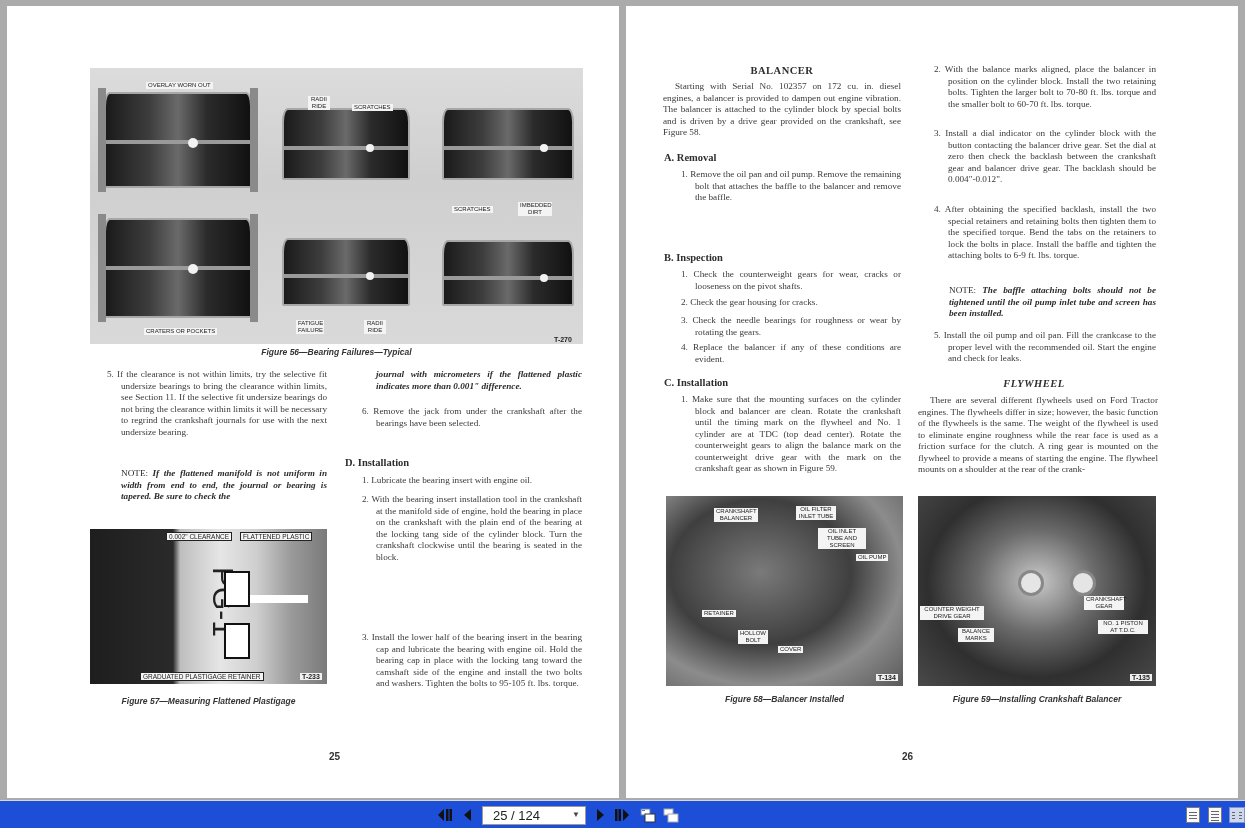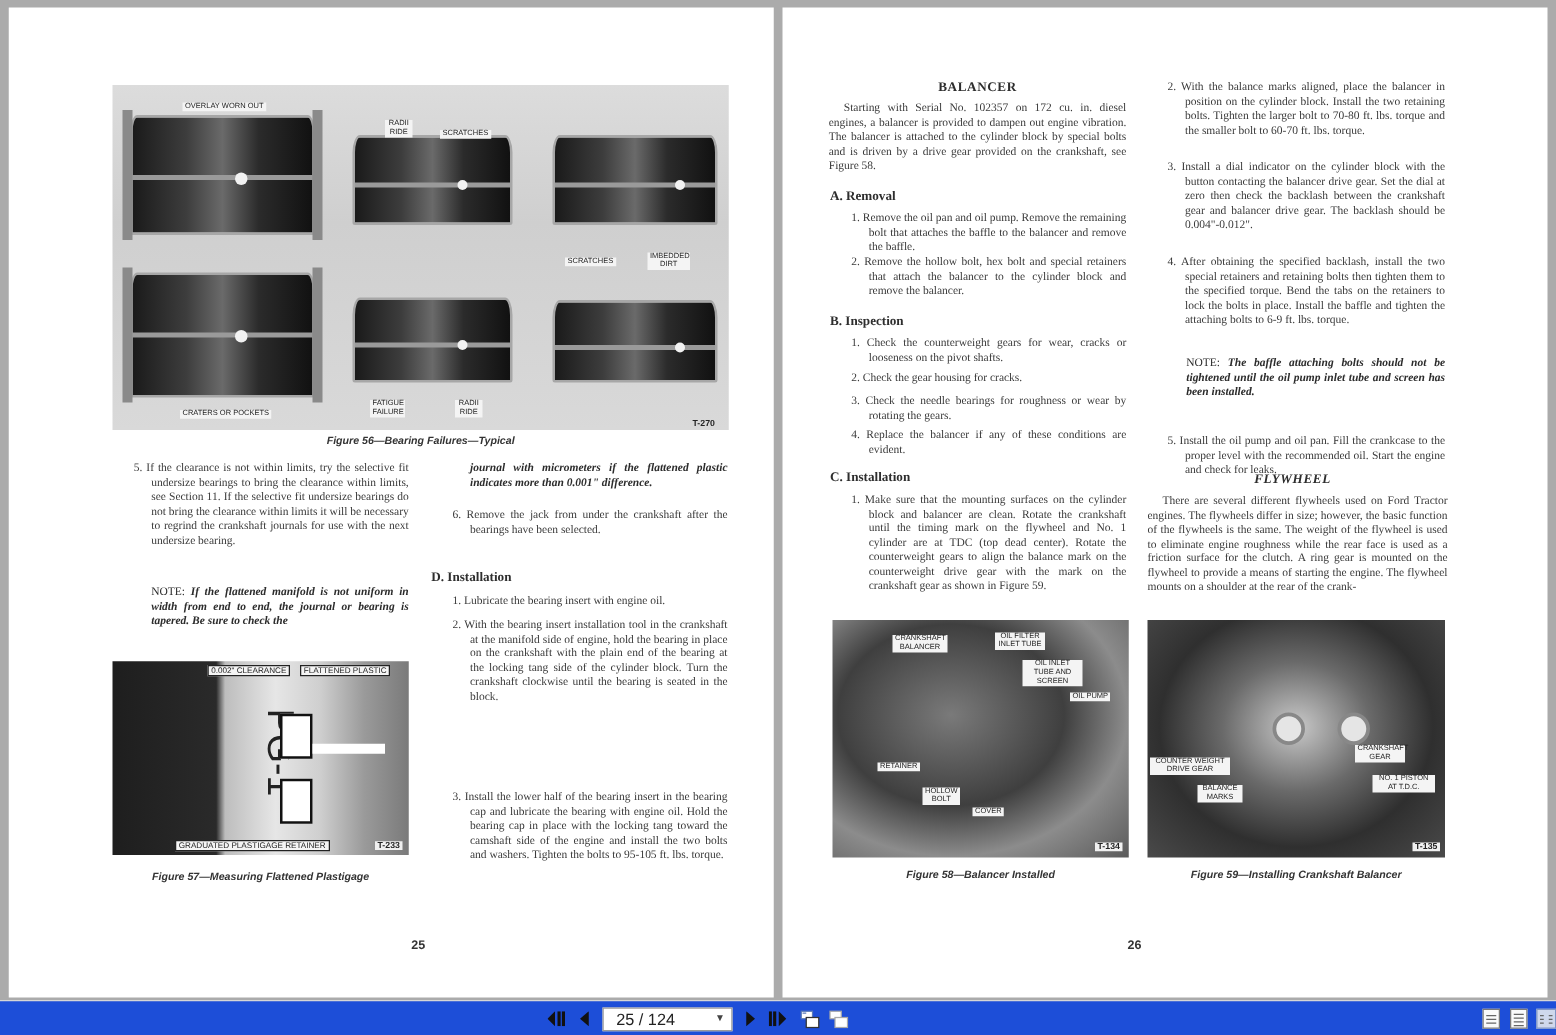--- a/index.html
+++ b/index.html
@@ -120,38 +120,37 @@
     <div class="body-text ind abs" style="left:355px;top:626px;width:220px;">3. Install the lower half of the bearing insert in the bearing cap and lubricate the bearing with engine oil. Hold the bearing cap in place with the locking tang toward the camshaft side of the engine and install the two bolts and washers. Tighten the bolts to 95-105 ft. lbs. torque.</div>
 
     <div class="pagenum abs" style="left:322px;top:745px;">25</div>
   </div>
 
   <div class="page right">
     <div class="center-title abs" style="left:36px;top:59px;width:240px;">BALANCER</div>
     <div class="body-text abs" style="left:37px;top:75px;width:238px;text-indent:12px;">Starting with Serial No. 102357 on 172 cu. in. diesel engines, a balancer is provided to dampen out engine vibration. The balancer is attached to the cylinder block by special bolts and is driven by a drive gear provided on the crankshaft, see Figure 58.</div>
     <div class="heading abs" style="left:38px;top:146px;">A. Removal</div>
     <div class="body-text ind abs" style="left:55px;top:163px;width:220px;">1. Remove the oil pan and oil pump. Remove the remaining bolt that attaches the baffle to the balancer and remove the baffle.</div>
-    <div class="body-text ind abs" style="left:55px;top:198px;width:220px;">2. Remove the hollow bolt, hex bolt and special retainers that attach the balancer to the cylinder block and remove the balancer.</div>
 
     <div class="heading abs" style="left:38px;top:246px;">B. Inspection</div>
     <div class="body-text ind abs" style="left:55px;top:263px;width:220px;">1. Check the counterweight gears for wear, cracks or looseness on the pivot shafts.</div>
     <div class="body-text ind abs" style="left:55px;top:291px;width:220px;">2. Check the gear housing for cracks.</div>
     <div class="body-text ind abs" style="left:55px;top:309px;width:220px;">3. Check the needle bearings for roughness or wear by rotating the gears.</div>
     <div class="body-text ind abs" style="left:55px;top:336px;width:220px;">4. Replace the balancer if any of these conditions are evident.</div>
 
     <div class="heading abs" style="left:38px;top:371px;">C. Installation</div>
     <div class="body-text ind abs" style="left:55px;top:388px;width:220px;">1. Make sure that the mounting surfaces on the cylinder block and balancer are clean. Rotate the crankshaft until the timing mark on the flywheel and No. 1 cylinder are at TDC (top dead center). Rotate the counterweight gears to align the balance mark on the counterweight drive gear with the mark on the crankshaft gear as shown in Figure 59.</div>
 
     <div class="body-text ind abs" style="left:308px;top:58px;width:222px;">2. With the balance marks aligned, place the balancer in position on the cylinder block. Install the two retaining bolts. Tighten the larger bolt to 70-80 ft. lbs. torque and the smaller bolt to 60-70 ft. lbs. torque.</div>
     <div class="body-text ind abs" style="left:308px;top:122px;width:222px;">3. Install a dial indicator on the cylinder block with the button contacting the balancer drive gear. Set the dial at zero then check the backlash between the crankshaft gear and balancer drive gear. The backlash should be 0.004"-0.012".</div>
     <div class="body-text ind abs" style="left:308px;top:198px;width:222px;">4. After obtaining the specified backlash, install the two special retainers and retaining bolts then tighten them to the specified torque. Bend the tabs on the retainers to lock the bolts in place. Install the baffle and tighten the attaching bolts to 6-9 ft. lbs. torque.</div>
     <div class="note abs" style="left:323px;top:279px;width:207px;">
       <span>NOTE: </span><i>The baffle attaching bolts should not be tightened until the oil pump inlet tube and screen has been installed.</i>
     </div>
-    <div class="body-text ind abs" style="left:308px;top:341px;width:222px;">5. Install the oil pump and oil pan. Fill the crankcase to the proper level with the recommended oil. Start the engine and check for leaks.</div>
+    <div class="body-text ind abs" style="left:308px;top:324px;width:222px;">5. Install the oil pump and oil pan. Fill the crankcase to the proper level with the recommended oil. Start the engine and check for leaks.</div>
 
     <div class="center-title abs" style="left:288px;top:372px;width:240px;font-style:italic;">FLYWHEEL</div>
     <div class="body-text abs" style="left:292px;top:389px;width:240px;text-indent:12px;">There are several different flywheels used on Ford Tractor engines. The flywheels differ in size; however, the basic function of the flywheels is the same. The weight of the flywheel is used to eliminate engine roughness while the rear face is used as a friction surface for the clutch. A ring gear is mounted on the flywheel to provide a means of starting the engine. The flywheel mounts on a shoulder at the rear of the crank-</div>
 
     <div class="photo fig58" style="left:40px;top:490px;width:237px;height:190px;">
       <span class="label" style="left:48px;top:12px;width:44px;white-space:normal;">CRANKSHAFT BALANCER</span>
       <span class="label" style="left:130px;top:10px;width:40px;white-space:normal;">OIL FILTER INLET TUBE</span>
       <span class="label" style="left:152px;top:32px;width:48px;white-space:normal;">OIL INLET TUBE AND SCREEN</span>
       <span class="label" style="left:190px;top:58px;">OIL PUMP</span>
       <span class="label" style="left:36px;top:114px;">RETAINER</span>

